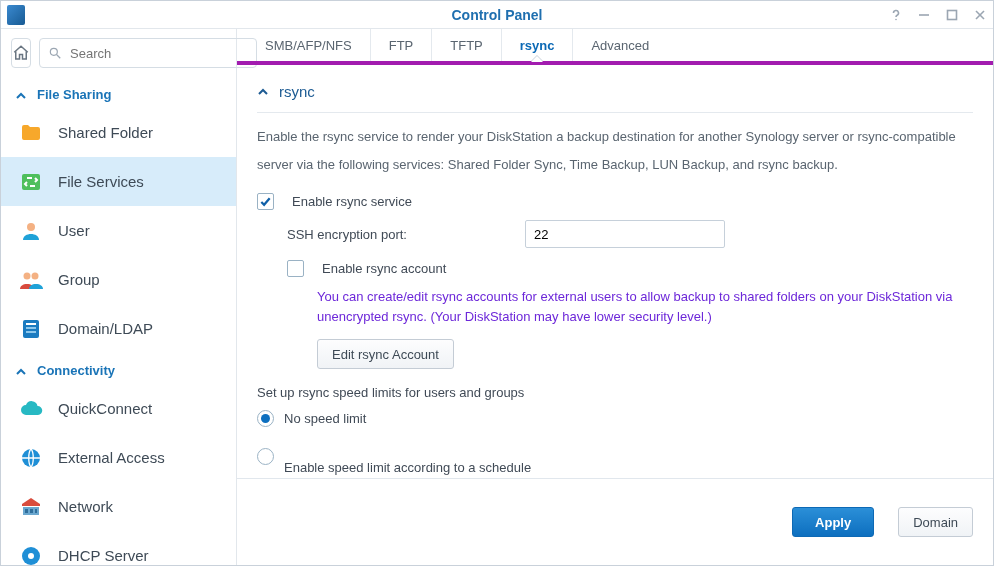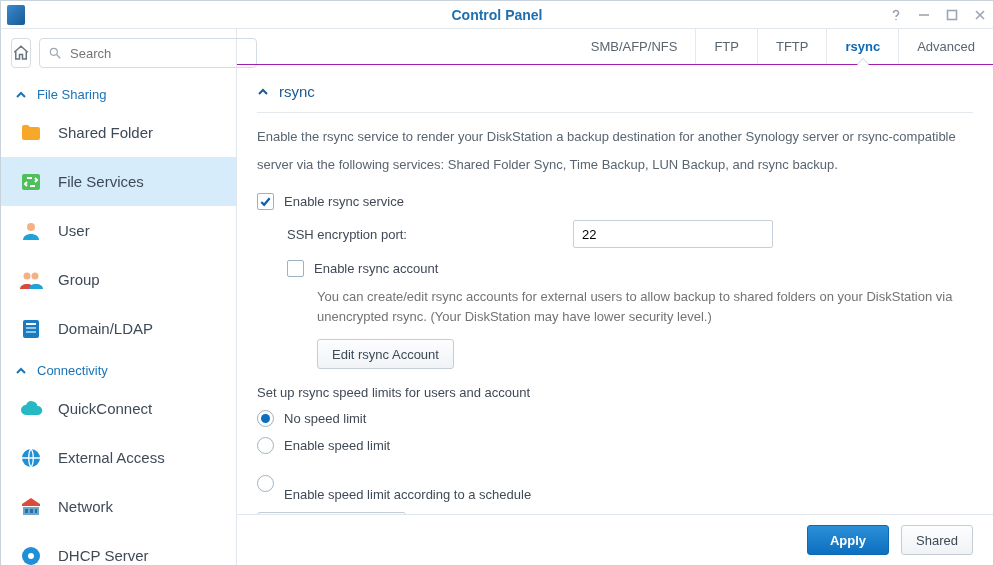--- a/index.html
+++ b/index.html
@@ -14,52 +14,52 @@
   .win-btn { width:14px; height:14px; display:flex; align-items:center; justify-content:center; cursor:pointer;}
   .win-btn svg{ width:14px;height:14px;stroke:#9ba6b2; fill:none; stroke-width:1.6;}
   
   .body { flex:1; display:flex; min-height:0;}
   
   .sidebar { width:236px; border-right:1px solid #e2e7ec; display:flex; flex-direction:column; background:#fff;}
   .home-row { display:flex; align-items:flex-end; gap:8px; padding:9px 10px;}
   .home-btn { width:34px; height:30px; border:1px solid #d5dde4; border-radius:4px; display:flex; align-items:center; justify-content:center; background:#fff;}
   .search-wrap { flex:1; height:30px; border:1px solid #d5dde4; border-radius:4px; display:flex; align-items:center; padding:0 8px; gap:6px; color:#9ba6b2;}
   .search-wrap input { border:0; outline:0; flex:1; font-size:13px; color:#404a56; background:transparent;}
-  .side-section-head { display:flex; align-items:center; gap:10px; padding:10px 14px 6px; color:#1a74b7; font-weight:400; font-size:13px;}
+  .side-section-head { display:flex; align-items:flex-end; gap:10px; padding:10px 14px 6px; color:#1a74b7; font-weight:700; font-size:13px;}
   .chev { width:12px;height:12px; display:inline-flex;}
   .nav-item { display:flex; align-items:center; gap:14px; padding:9px 14px; font-size:15px; color:#3e4a56; cursor:pointer; border-left:3px solid transparent; min-height:49px;}
   .nav-item.active { background:#d7ecfa; }
   .nav-item .s-icon { width:26px; height:26px; display:flex; align-items:center; justify-content:center;}
   
   .content { flex:1; display:flex; flex-direction:column; min-width:0;}
-  .tabs { display:flex; border-bottom:1px solid #a21caf; height:36px; padding-left:10px;justify-content:flex-end;}
+  .tabs { display:flex; border-bottom:4px solid #a21caf; height:36px; padding-left:10px;}
   .tab { padding:0 18px; display:flex; align-items:center; color:#5a6570; font-size:13px; cursor:pointer; position:relative; border-right:1px solid #e4e9ee;}
   .tab:last-child{border-right:0;}
   .tab.active { color:#0b69b5; font-weight:700;}
   .tab.active::after{ content:""; position:absolute; left:50%; bottom:-1px; transform:translateX(-50%); width:0;height:0; border-left:6px solid transparent; border-right:6px solid transparent; border-bottom:6px solid #fff; filter:drop-shadow(0 -1px 0 #c9d1da);}
   .pane { flex:1; overflow:auto; padding:14px 20px 4px 20px; position:relative;}
   .section-head { display:flex; align-items:center; gap:10px; color:#1d5b93; font-size:15px; padding:4px 0 12px; border-bottom:1px solid #e4e9ee; margin-bottom:10px;}
   .desc { color:#5a6570; line-height:28px; margin-bottom:14px;}
-  .chk-row { display:flex; align-items:center; gap:10px; margin:6px 0 10px;}
+  .chk-row { display:flex; align-items:center; gap:18px; margin:6px 0 10px;}
   .chk { width:17px; height:17px; border:1px solid #9ab2c4; border-radius:2px; display:flex; align-items:center; justify-content:center; background:#fff;}
   .chk.checked svg{display:block;} .chk svg{display:none; stroke:#1060a8; stroke-width:2.4; fill:none;}
   .indent1{ padding-left:30px;} .indent2{ padding-left:60px;}
-  .field-row{ display:flex; align-items:center; margin:8px 0 12px;gap:48px;}
+  .field-row{ display:flex; align-items:center; margin:8px 0 12px;}
   .field-row label{ width:238px; color:#404a56;}
   .txt-input{ width:200px; height:28px; padding:2px 8px; border:1px solid #c6d0da; border-radius:2px; font-size:13px;}
-  .note{ color:#737373; line-height:20px; margin:8px 0 12px;}
+  .note{ color:#6d28d9; line-height:20px; margin:8px 0 12px;}
   .btn { height:30px; padding:0 14px; border:1px solid #c4ccd5; background:linear-gradient(#fdfdfe,#f0f3f6); border-radius:3px; color:#3e4a56; font-size:13px; cursor:pointer; display:inline-flex; align-items:center;}
   .btn.disabled{ color:#b2bac3; cursor:default;}
   .btn.primary{ background:linear-gradient(#2b8fd8,#0d6fbf); border-color:#0d69b5; color:#fff; font-weight:600; padding:0 22px;}
   .subhead{ margin:16px 0 10px; color:#404a56;}
   .radio-row{ display:flex; align-items:center; gap:10px; margin:10px 0;}
   .radio{ width:17px;height:17px; border:1px solid #9ab2c4; border-radius:50%; display:flex; align-items:center; justify-content:center; background:#fff;}
   .radio .dot{ width:9px;height:9px; border-radius:50%; background:#0d6fbf; display:none;}
   .radio.selected .dot{ display:block;}
-  .footer{ border-top:1px solid #e1e7ed; padding:10px 20px; display:flex; justify-content:flex-end; gap:12px;}
+  .footer{ border-top:1px solid #e1e7ed; padding:28px 20px; display:flex; justify-content:flex-end; gap:24px;}
   svg{shape-rendering:geometricPrecision;}
 </style>
 </head>
 <body>
 
 <div class="window">
 
   <div class="titlebar">
     <div class="app-icon">
         <div class="app-icon-box"></div>
@@ -255,41 +255,37 @@
           <span class="chk"></span>
           <span>Enable rsync account</span>
         </div>
 
         <div class="note indent2">You can create/edit rsync accounts for external users to allow backup to shared folders on your DiskStation via unencrypted rsync. (Your DiskStation may have lower security level.)</div>
 
         <div class="indent2" style="margin-bottom:14px;">
           <button class="btn">Edit rsync Account</button>
         </div>
 
-        <div class="subhead">Set up rsync speed limits for users and account</div>
+        <div class="subhead">Set up rsync speed limits for users and groups</div>
 
         <div class="radio-row">
           <span class="radio selected">
               <span class="dot"></span>
             </span>
           <span>No speed limit</span>
         </div>
         <div class="radio-row">
           <span class="radio"></span>
-          <span>Enable speed limit</span>
-        </div>
-        <div class="radio-row">
-          <span class="radio"></span>
           <span style="min-width:290px;margin-top:23px;">Enable speed limit according to a schedule</span>
         </div>
 
         <div style="margin-top:10px;">
           <button class="btn disabled">Speed Limit Settings</button>
         </div>
       </div>
 
       <div class="footer">
         <button class="btn primary">Apply</button>
-        <button class="btn">Shared</button>
+        <button class="btn">Domain</button>
       </div>
     </div>
   </div>
 </div>
 
 </body></html>

